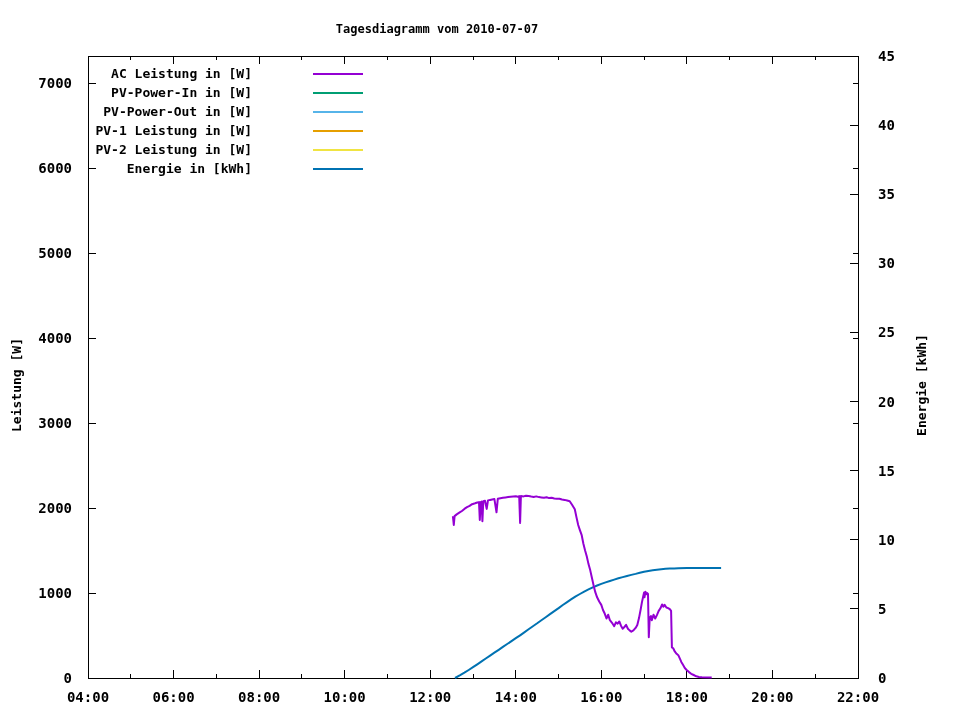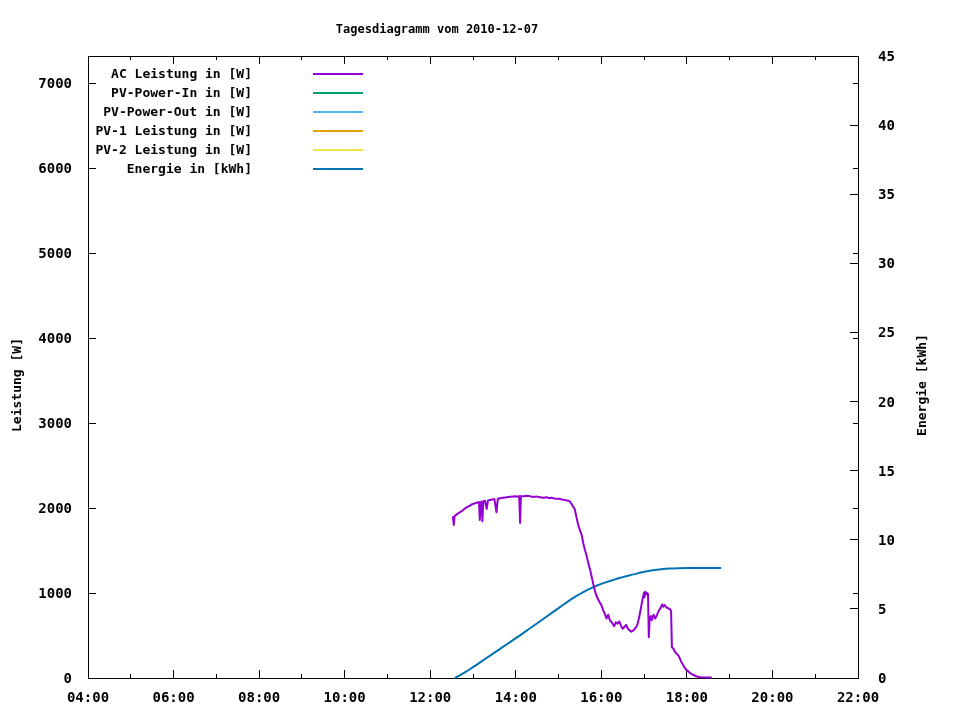--- a/index.html
+++ b/index.html
@@ -12,21 +12,21 @@
   .axis-title.right{left:921px;top:385px;transform:translate(-50%,-50%) rotate(-90deg);}
   svg{position:absolute;left:0;top:0;}
   svg text{font-family:"DejaVu Sans Mono","Liberation Mono",monospace;font-weight:bold;fill:#000;}
   text.tick-label{font-size:14px;}
   text.legend-label{font-size:13px;}
 </style>
 </head>
 <body>
 
 <div class="page">
-  <div class="chart-title">Tagesdiagramm vom 2010-12-07</div>
+  <div class="chart-title">Tagesdiagramm vom 2010-07-07</div>
   <div class="axis-title left">Leistung [W]</div>
   <div class="axis-title right">Energie [kWh]</div>
   <svg id="plot" width="960" height="720">
       <rect x="88" y="56" width="770" height="622" fill="none" stroke="#000" stroke-width="1" shape-rendering="crispEdges"></rect>
       <line x1="88" y1="678" x2="88" y2="670" stroke="#000" stroke-width="1" shape-rendering="crispEdges"></line>
       <line x1="88" y1="56" x2="88" y2="64" stroke="#000" stroke-width="1" shape-rendering="crispEdges"></line>
       <text x="88" y="702" text-anchor="middle" class="tick-label">04:00</text>
       <line x1="173.55555555555554" y1="678" x2="173.55555555555554" y2="670" stroke="#000" stroke-width="1" shape-rendering="crispEdges"></line>
       <line x1="173.55555555555554" y1="56" x2="173.55555555555554" y2="64" stroke="#000" stroke-width="1" shape-rendering="crispEdges"></line>
       <text x="173.55555555555554" y="702" text-anchor="middle" class="tick-label">06:00</text>

